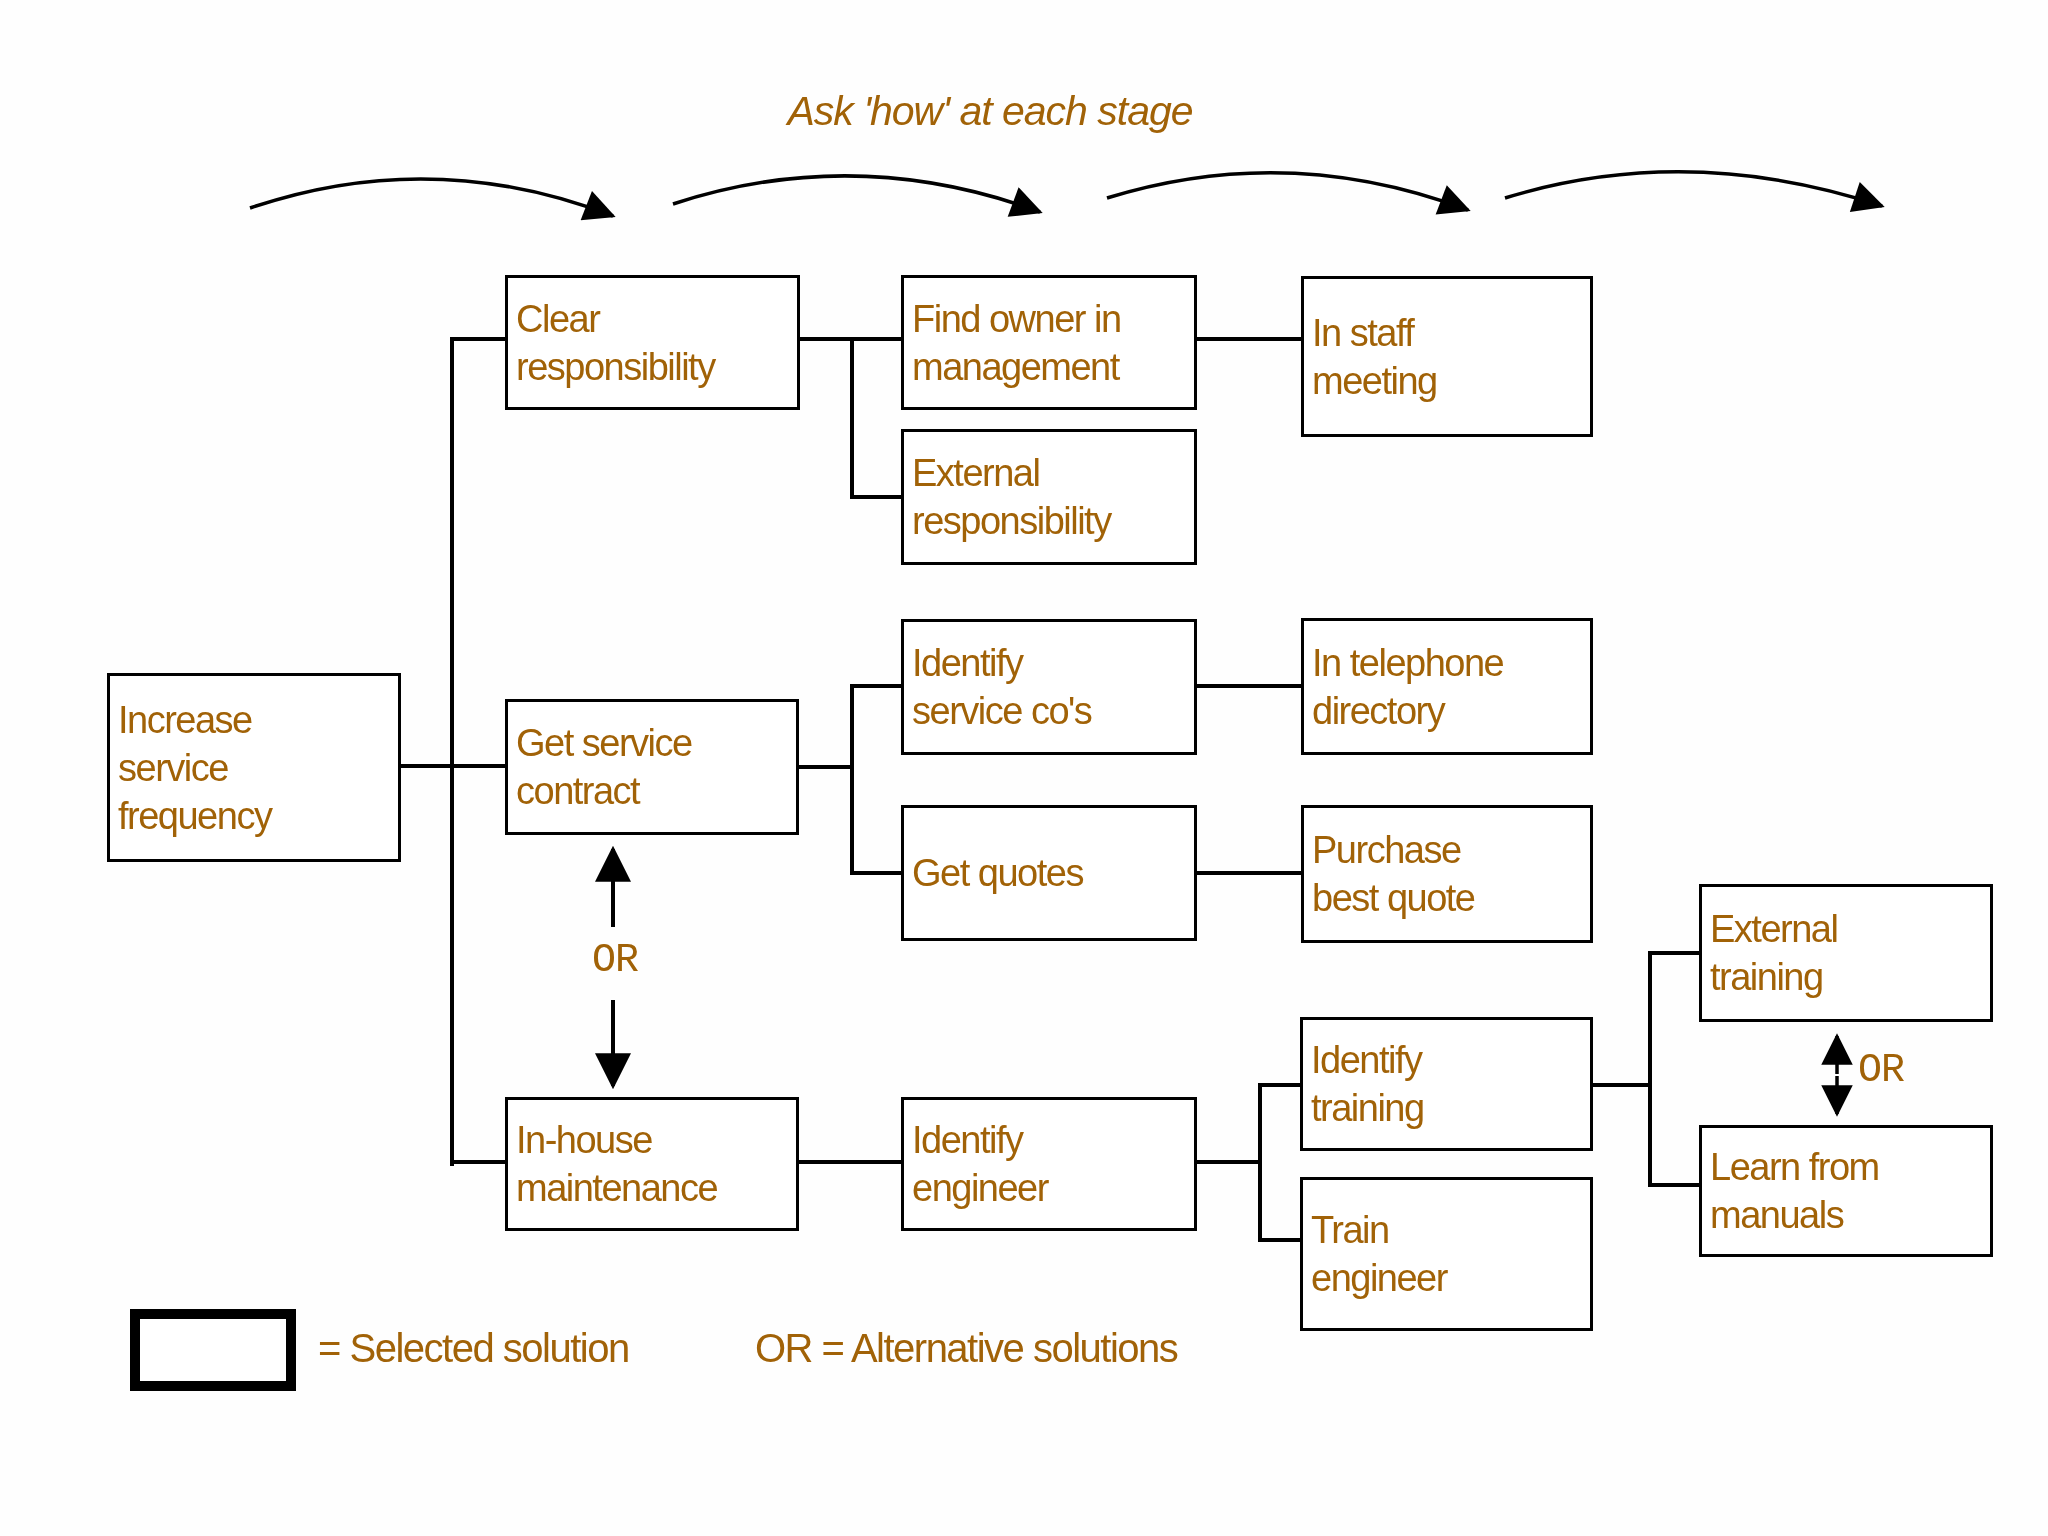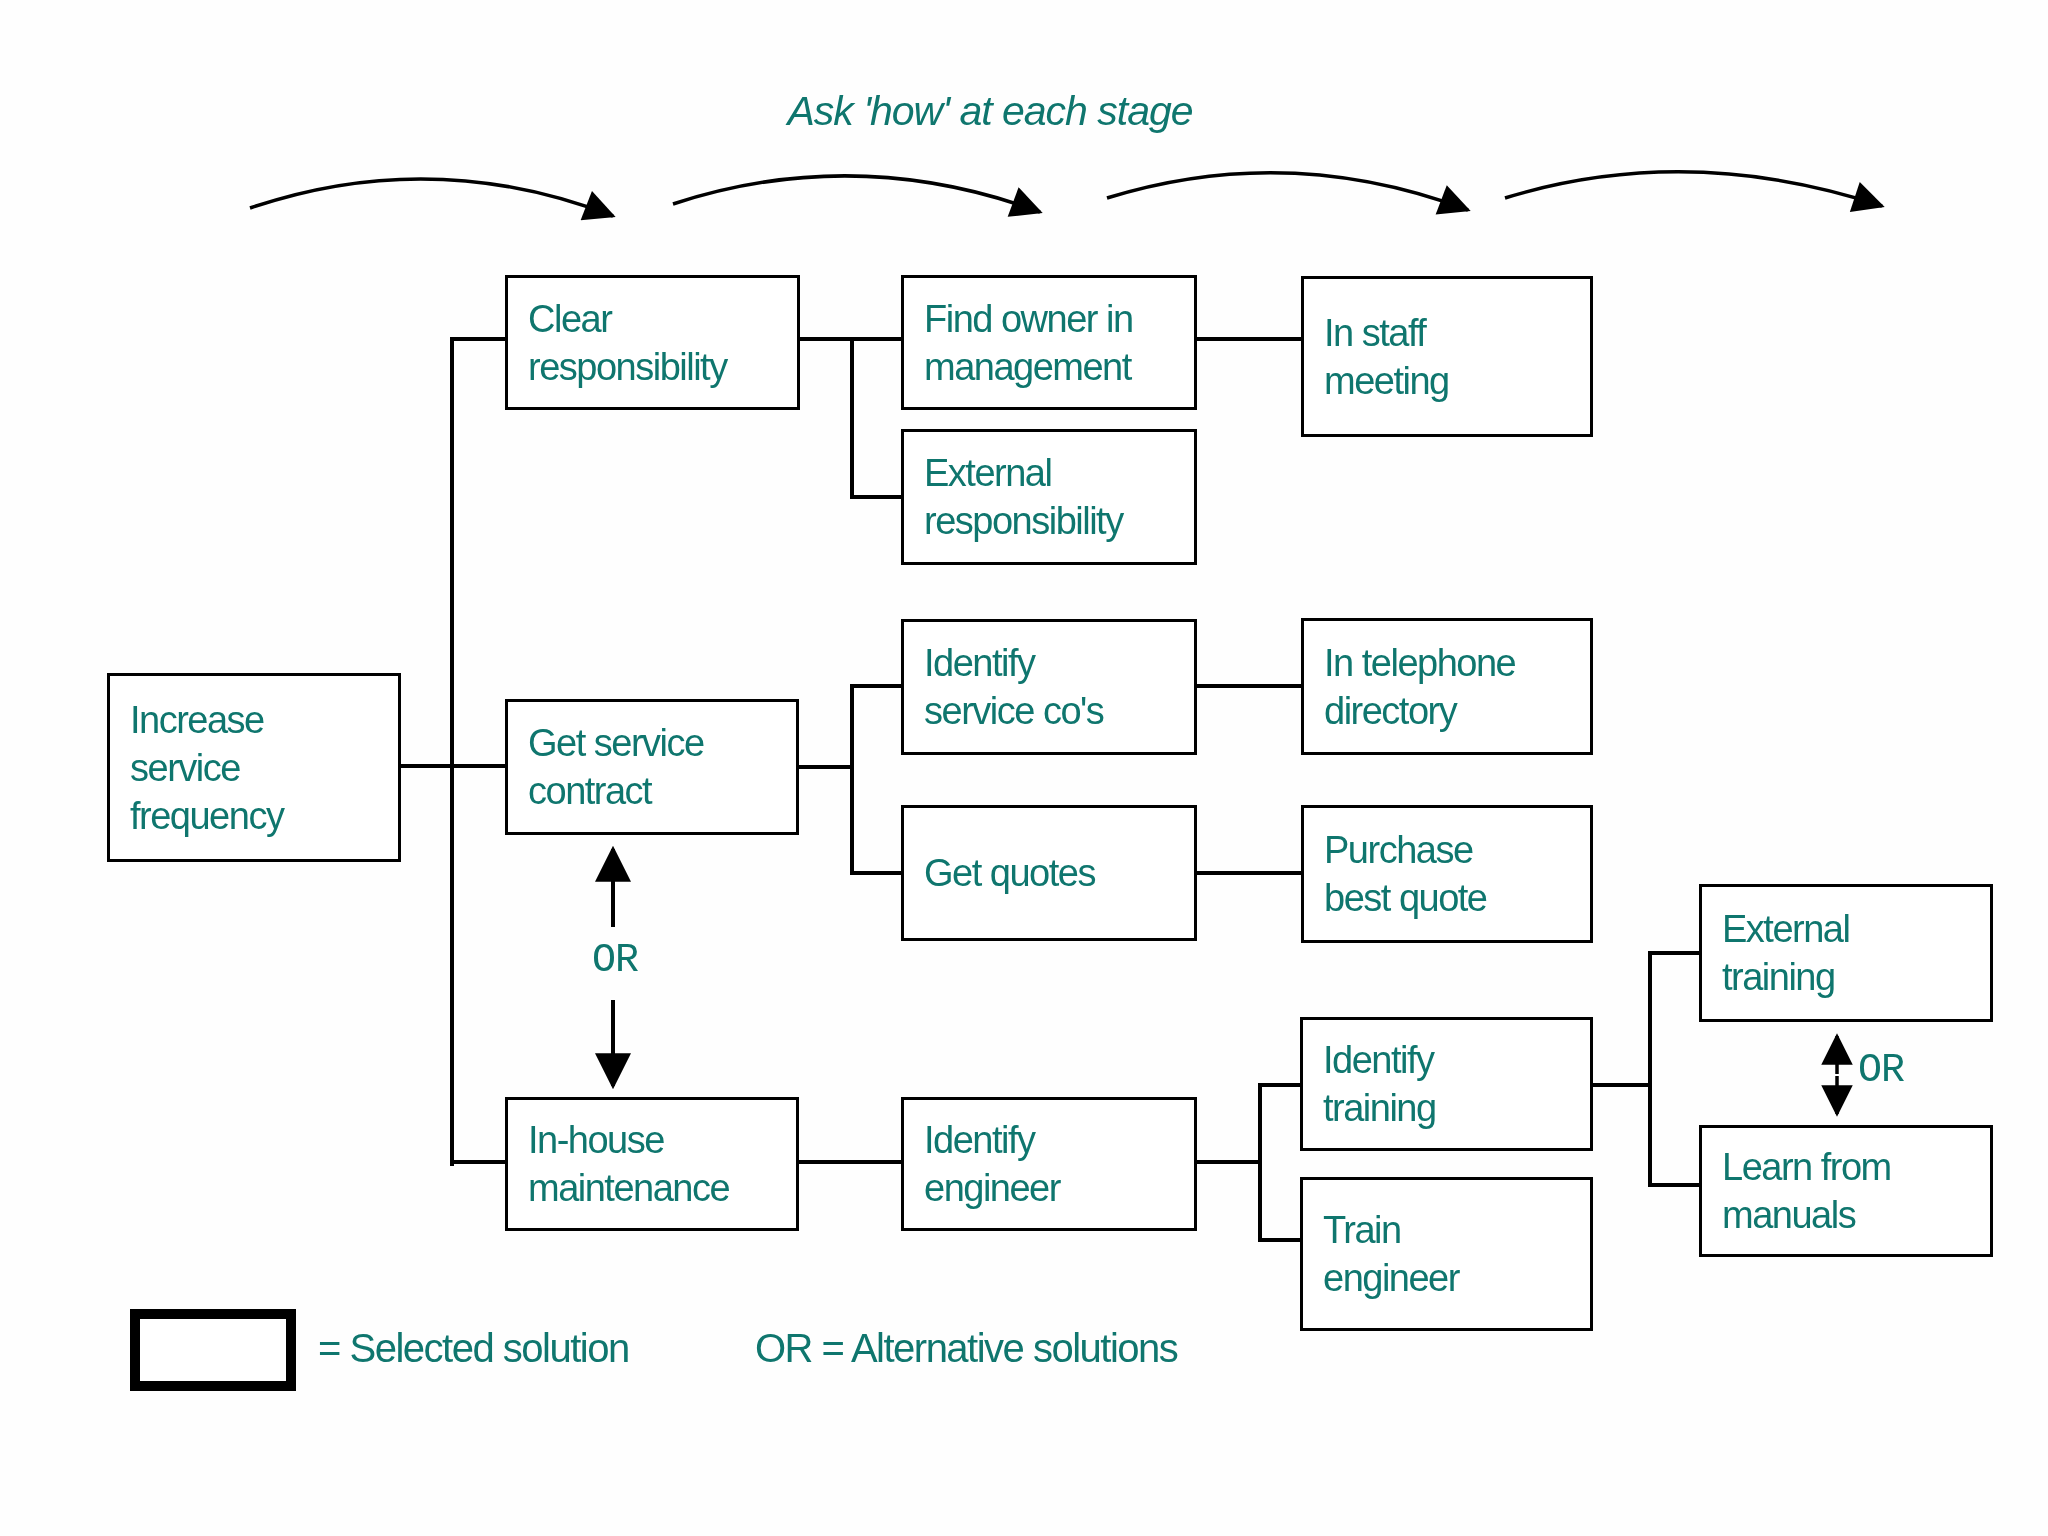--- a/index.html
+++ b/index.html
@@ -1,23 +1,23 @@
 <!DOCTYPE html>
 <html><head>
 <meta charset="utf-8">
 <style>
   html,body{margin:0;padding:0;background:#fff;}
   .canvas{
     position:relative;width:2048px;height:1536px;background:#fefefe;overflow:hidden;
-    font-family:"Liberation Sans","DejaVu Sans",sans-serif;color:#0f766e;
+    font-family:"Liberation Sans","DejaVu Sans",sans-serif;color:#a16207;
   }
   .box{
     position:absolute;box-sizing:border-box;border:3px solid #000;background:#fff;
     display:flex;flex-direction:column;justify-content:center;
-    padding-left:20px;padding-right:6px;
+    padding-left:8px;padding-right:6px;
     font-size:38px;line-height:48px;letter-spacing:-1.5px;white-space:pre-line;
   }
   .hl,.vl{position:absolute;background:#000;}
   .hl{height:4px;}
   .vl{width:4px;}
   .title{
     position:absolute;left:740px;top:88px;width:500px;text-align:center;
     font-size:41px;font-style:italic;letter-spacing:-1px;
   }
   .or-label{

